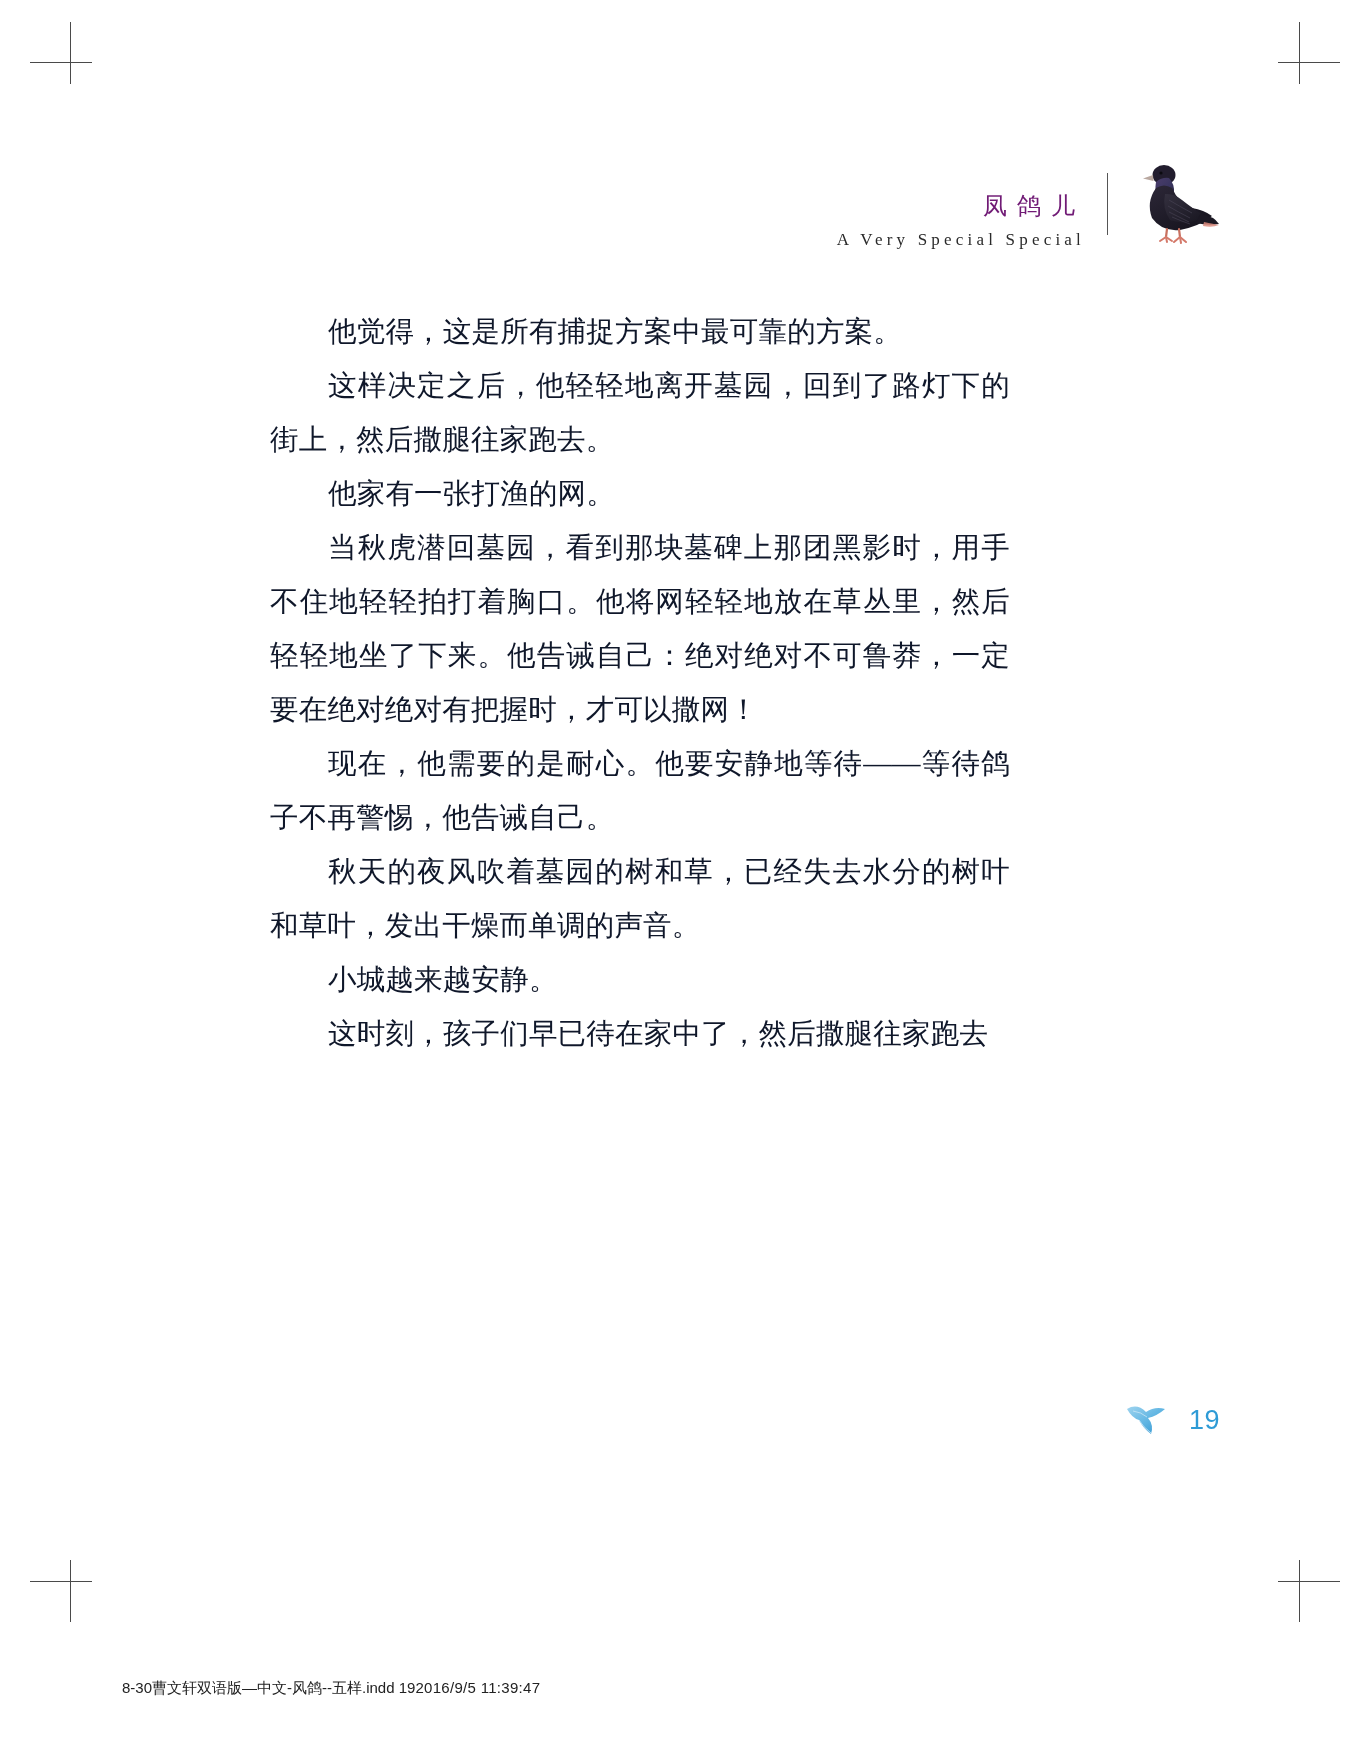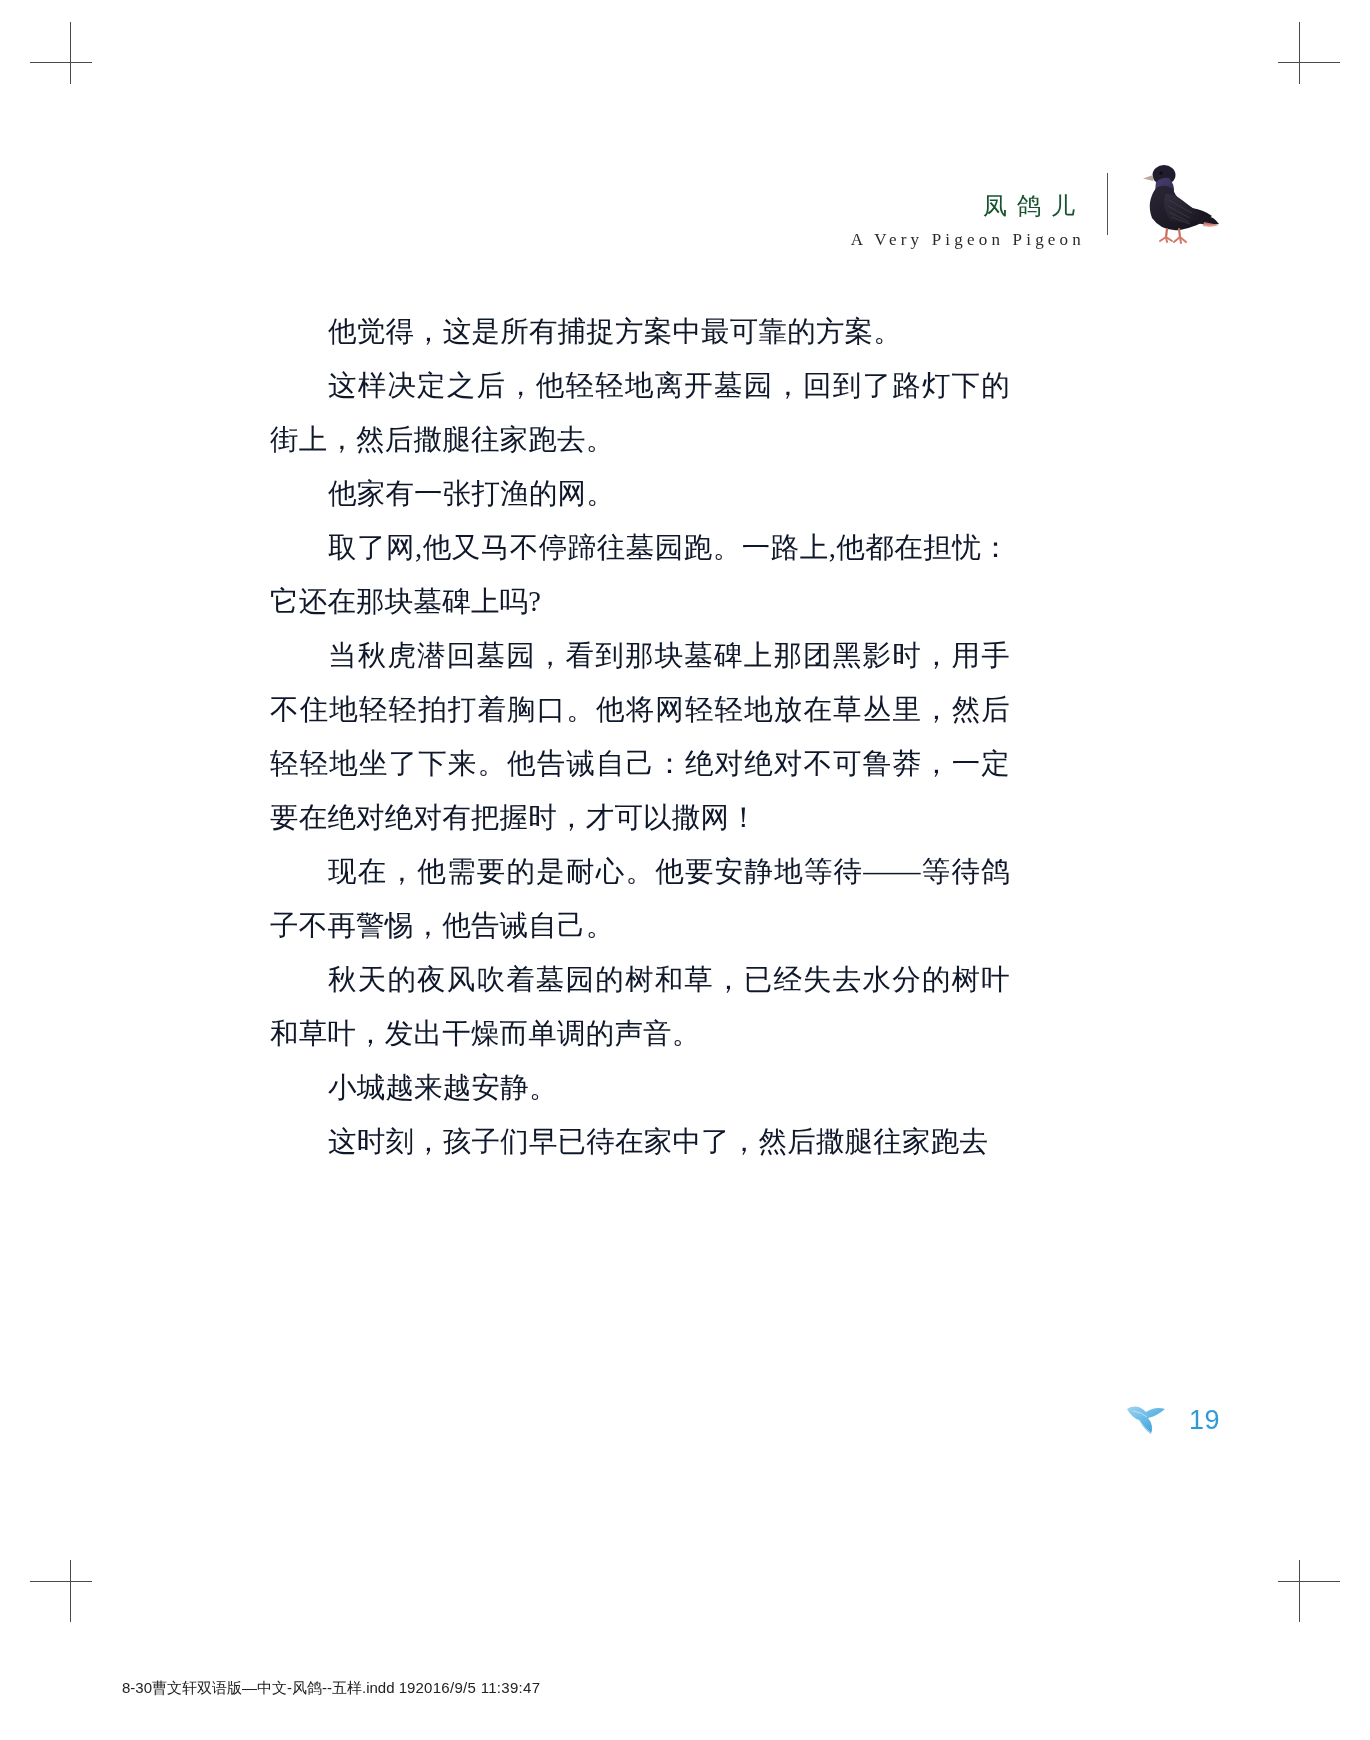--- a/index.html
+++ b/index.html
@@ -62,21 +62,21 @@
     gap: 0;
   }
   .runhead-text {
     text-align: right;
     padding-right: 22px;
   }
   .runhead-cn {
     font-family: "Liberation Serif", "DejaVu Serif", serif;
     font-size: 24px;
     letter-spacing: 10px;
-    color: #14532d;
+    color: #701a75;
     line-height: 1.25;
     padding-left: 12px;
     margin-top: 32px;
   }
   .runhead-en {
     font-family: "Liberation Serif", "DejaVu Serif", serif;
     font-size: 17px;
     letter-spacing: 4.2px;
     color: #2a2a2a;
     margin-top: 9px;
@@ -166,21 +166,21 @@
       <i class="v"></i>
     </div>
   <div class="crop crop-br">
       <i class="h"></i>
       <i class="v"></i>
     </div>
 
   <div class="runhead">
     <div class="runhead-text">
       <div class="runhead-cn">凤鸽儿</div>
-      <div class="runhead-en">A Very Pigeon Pigeon</div>
+      <div class="runhead-en">A Very Special Special</div>
     </div>
     <div class="runhead-rule"></div>
     <div class="runhead-bird">
       <svg viewBox="0 0 86 92" width="86" height="92" aria-hidden="true">
         <defs>
           <linearGradient id="neckg" x1="0" y1="0" x2="1" y2="1">
             <stop offset="0%" stop-color="#4a3d6b"></stop>
             <stop offset="55%" stop-color="#3a3560"></stop>
             <stop offset="100%" stop-color="#241f38"></stop>
           </linearGradient>
@@ -229,21 +229,20 @@
 
         <path d="M70 64 Q80 66 85 67 Q78 70 69 68 Z" fill="#d98a7c" opacity="0.85"></path>
       </svg>
     </div>
   </div>
 
   <div class="body-col">
     <p class="para">他觉得，这是所有捕捉方案中最可靠的方案。</p>
     <p class="para">这样决定之后，他轻轻地离开墓园，回到了路灯下的街上，然后撒腿往家跑去。</p>
     <p class="para">他家有一张打渔的网。</p>
-    <p class="para">取了网,他又马不停蹄往墓园跑。一路上,他都在担忧：它还在那块墓碑上吗?</p>
     <p class="para">当秋虎潜回墓园，看到那块墓碑上那团黑影时，用手不住地轻轻拍打着胸口。他将网轻轻地放在草丛里，然后轻轻地坐了下来。他告诫自己：绝对绝对不可鲁莽，一定要在绝对绝对有把握时，才可以撒网！</p>
     <p class="para">现在，他需要的是耐心。他要安静地等待——等待鸽子不再警惕，他告诫自己。</p>
     <p class="para">秋天的夜风吹着墓园的树和草，已经失去水分的树叶和草叶，发出干燥而单调的声音。</p>
     <p class="para">小城越来越安静。</p>
     <p class="para">这时刻，孩子们早已待在家中了，然后撒腿往家跑去</p>
   </div>
 
   <div class="folio">
     <div class="folio-bird">
       <svg viewBox="0 0 48 40" width="48" height="40" aria-hidden="true">

